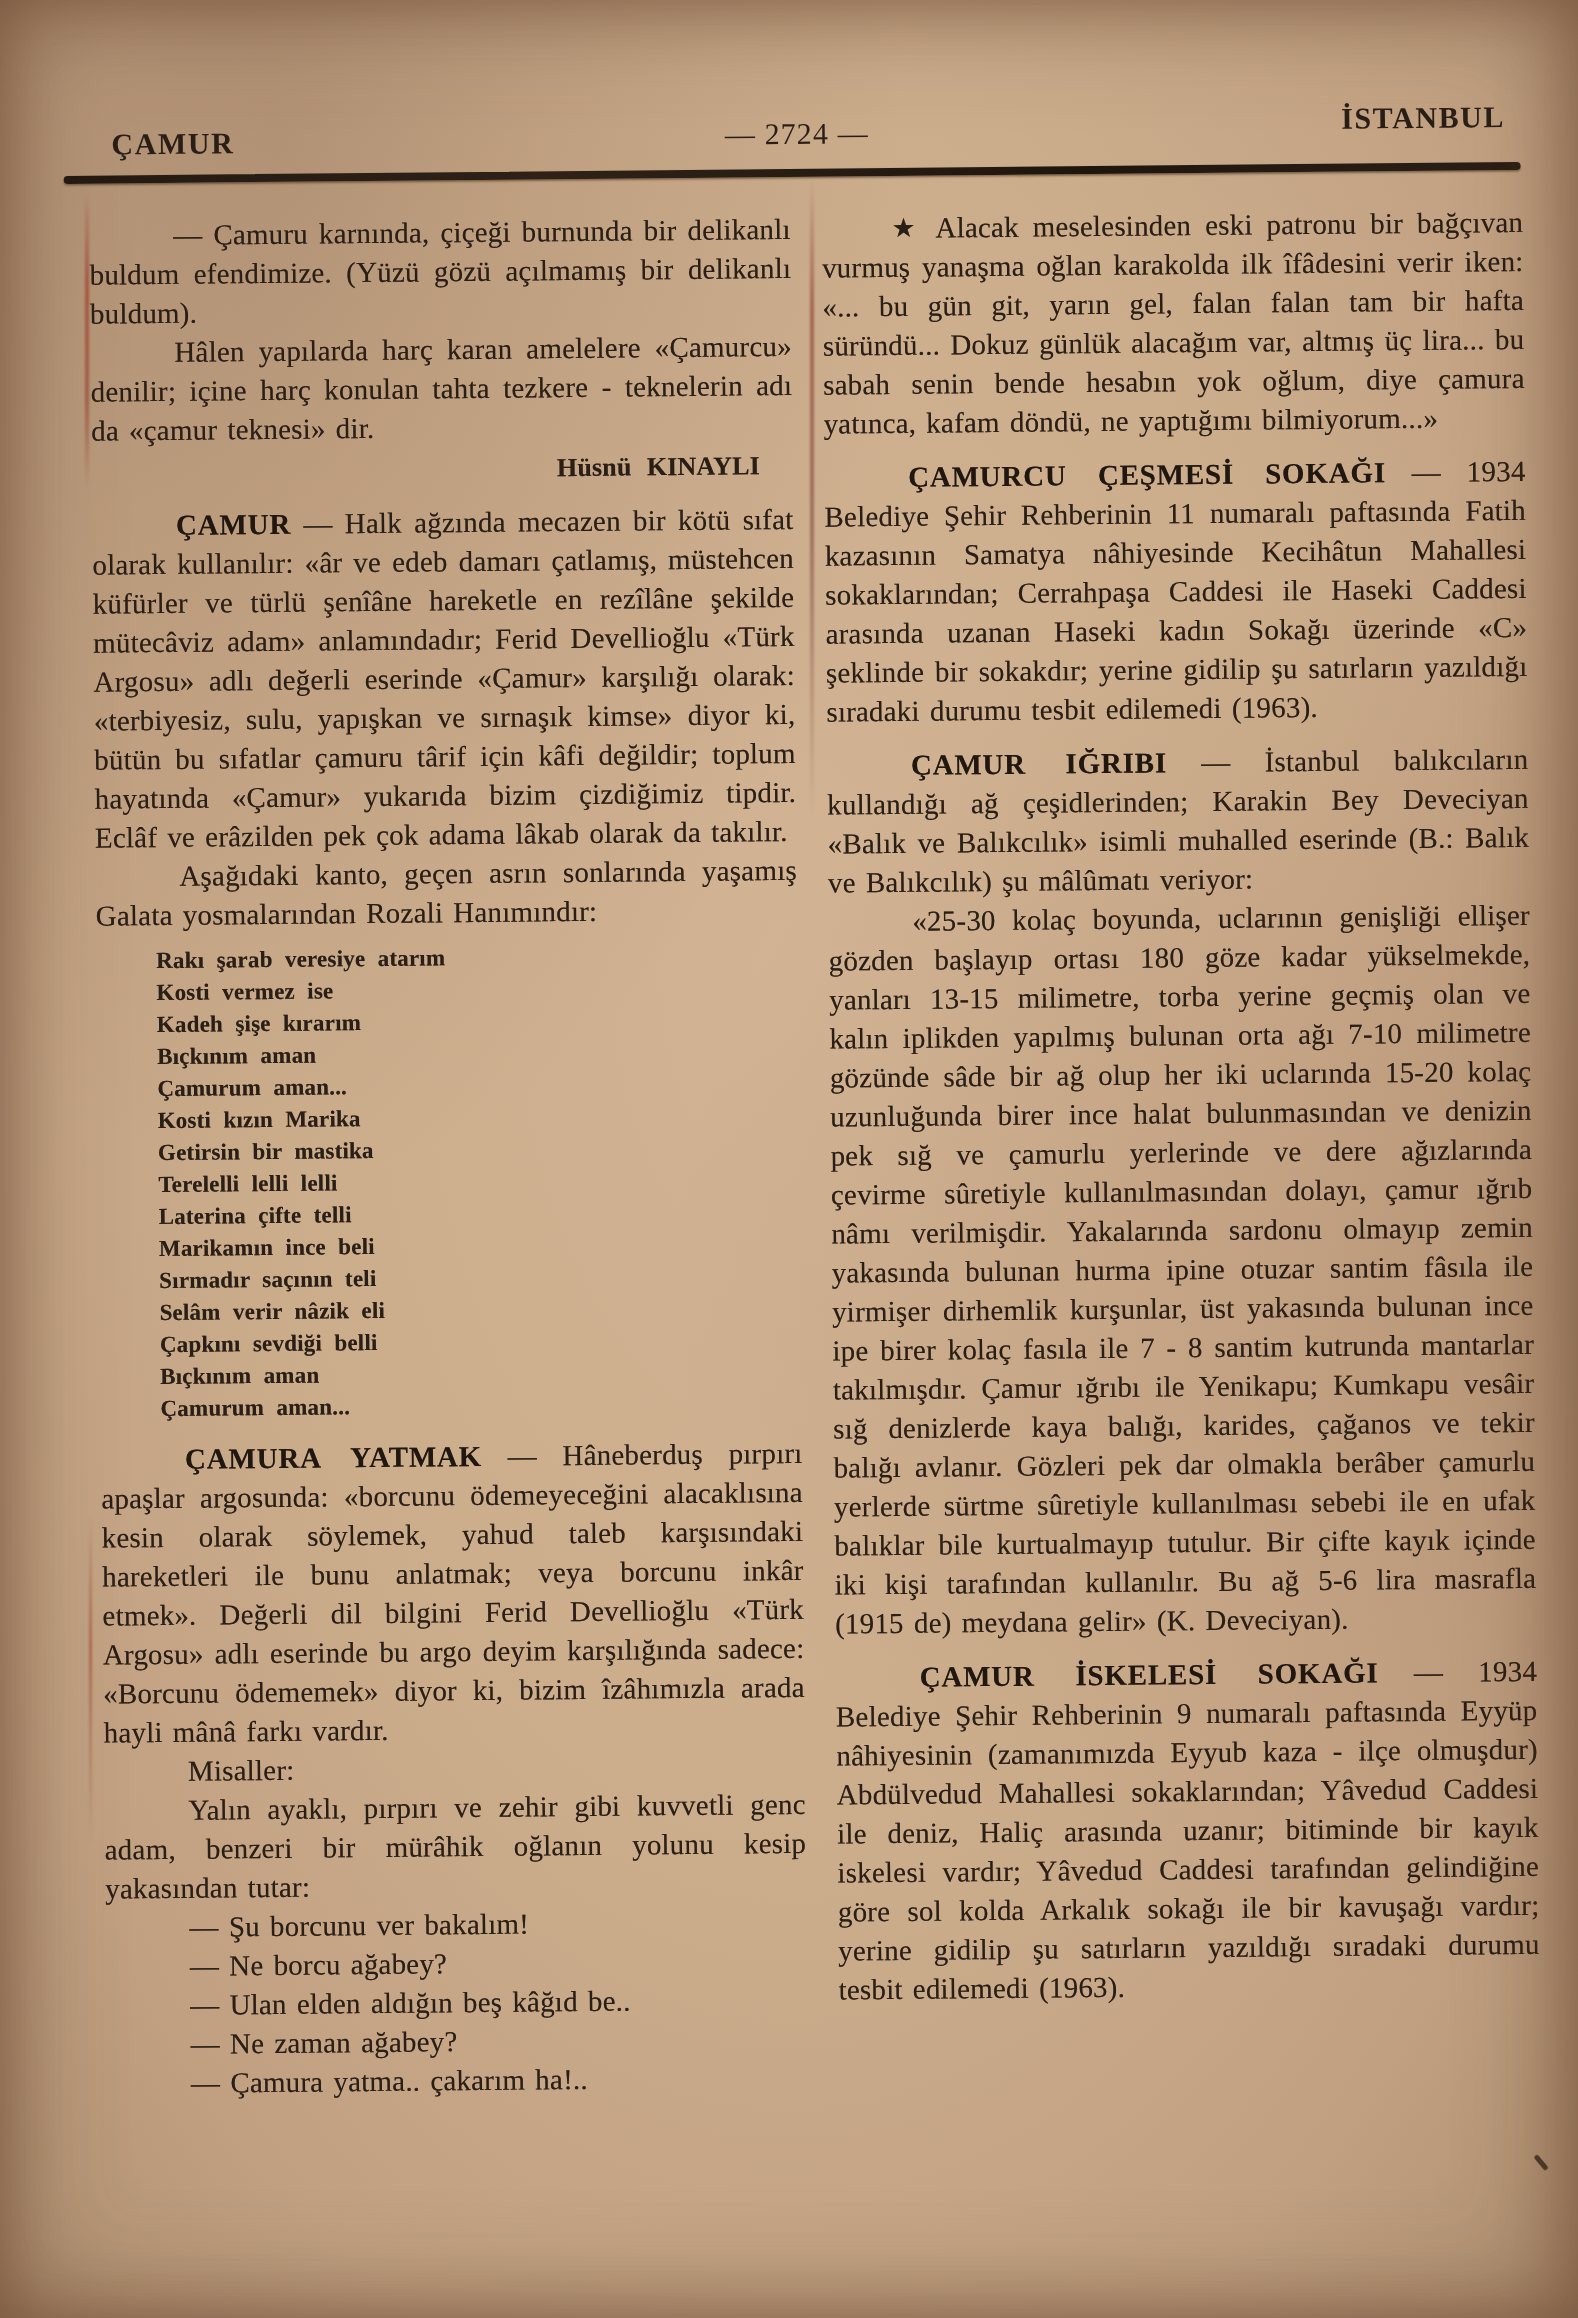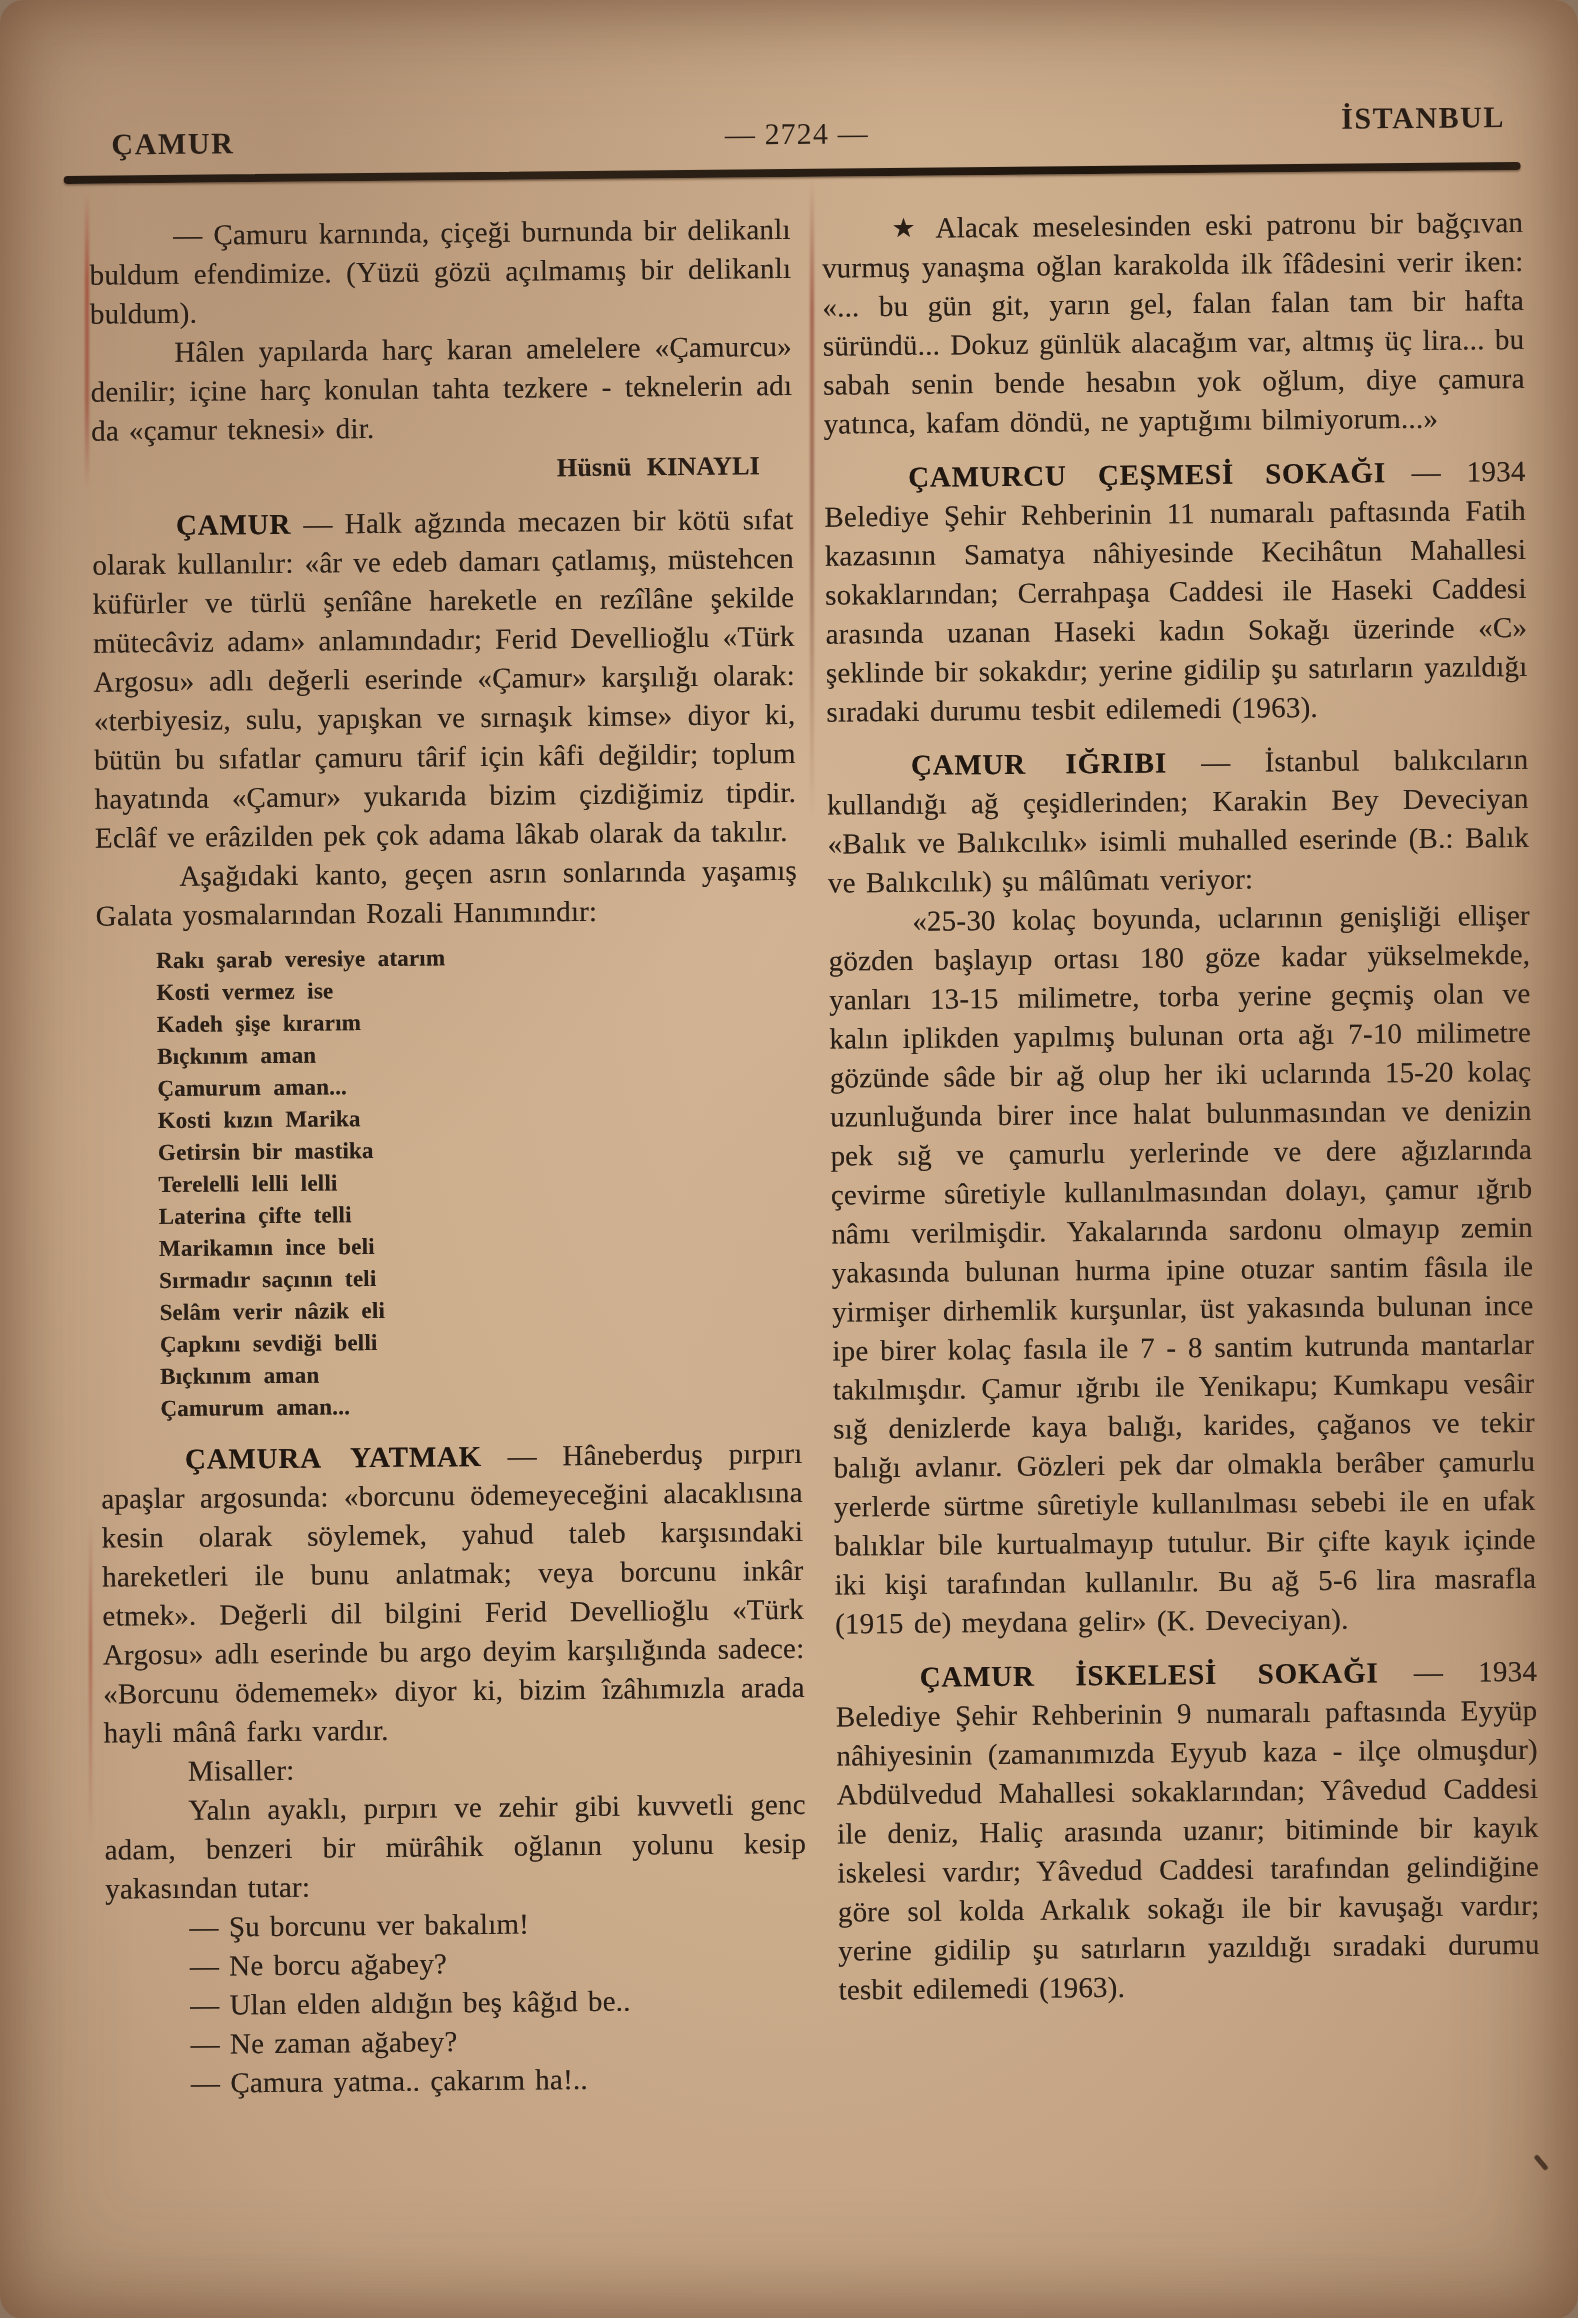--- a/index.html
+++ b/index.html
@@ -7,21 +7,20 @@
     position: relative;
     width: 1578px;
     height: 2319px;
     overflow: hidden;
     font-family: "Liberation Serif", "DejaVu Serif", serif;
     color: #2a1f17;
     background:
       radial-gradient(ellipse at 18% 6%, rgba(90,55,38,0.18), transparent 34%),
       radial-gradient(ellipse at 97% 55%, rgba(118,76,52,0.16), transparent 40%),
       radial-gradient(ellipse at 50% 42%, #d2b494 0%, #cbac8b 48%, #c0a081 78%, #af8f70 100%);
-    border-radius: 24px;
   }
   .page::after { 
     content: "";
     position: absolute; inset: 0;
     box-shadow: inset 0 0 117px rgba(84,56,36,0.45), inset -18px 0 64px rgba(110,66,44,0.30), inset 14px 0 48px rgba(110,66,44,0.22);
     pointer-events: none;
   }
   .content {
     position: absolute; inset: 0;
     transform: rotate(-0.55deg);

